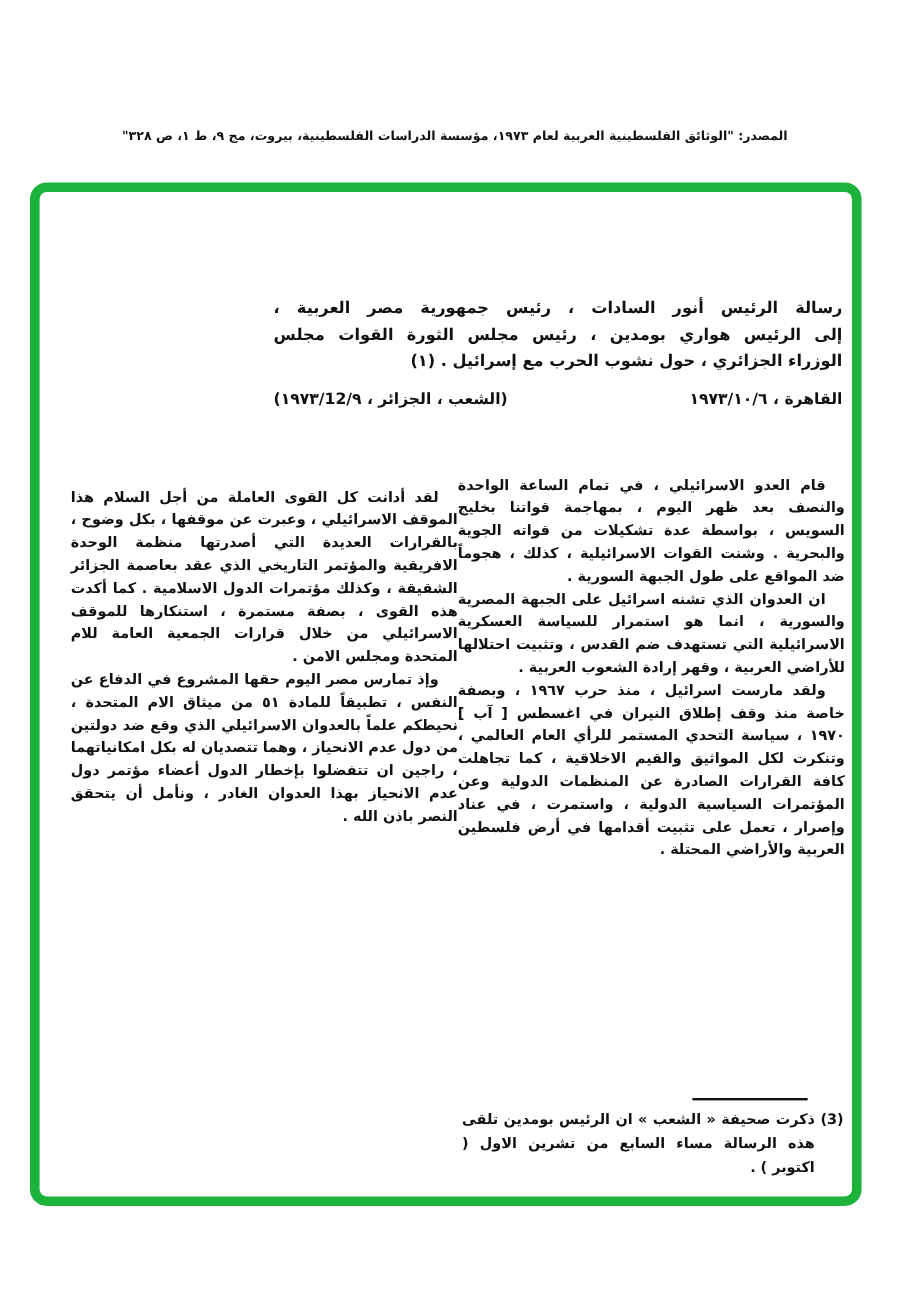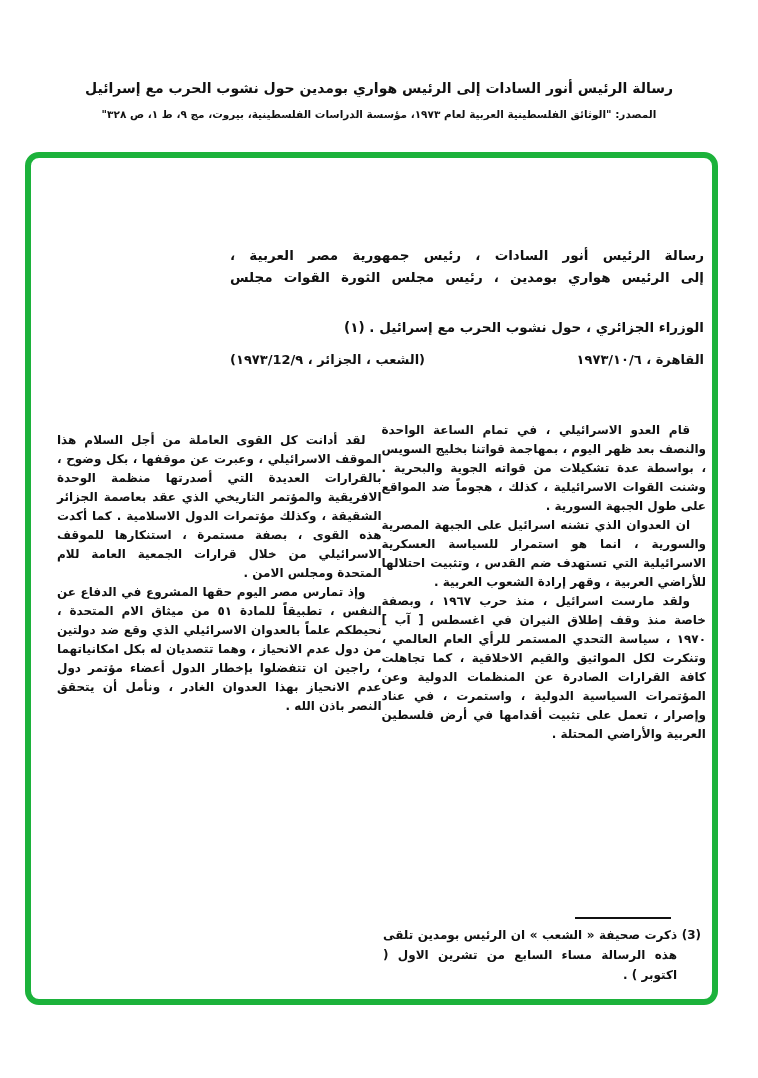--- a/index.html
+++ b/index.html
@@ -32,39 +32,38 @@
     font-size: 10.5px;
     font-weight: 700;
   }
   .letter-frame {
     position: absolute;
     left: 25px;
     top: 152px;
     width: 693px;
     height: 853px;
     box-sizing: border-box;
-    border: 6px solid #1d4ed8;
+    border: 8px solid #1d4ed8;
     border-radius: 14px;
     background: #ffffff;
   }
   .letter-heading {
     margin: 86px 8px 0 auto;
     width: 474px;
     font-size: 13.5px;
     font-weight: 700;
     line-height: 22px;
   }
   .heading-line {
     text-align: justify;
     text-align-last: justify;
   }
   .heading-line.last {
     text-align: right;
     text-align-last: auto;
-    margin-top: 28px;
   }
   .dateline {
     margin: 14px 8px 0 auto;
     width: 474px;
     display: flex;
     justify-content: space-between;
     font-size: 13px;
     font-weight: 700;
   }
   .columns {
@@ -101,21 +100,20 @@
     padding-right: 24px;
     text-indent: -24px;
     text-align: justify;
   }
 </style>
 </head>
 <body>
 
 <div class="page">
 
-  <div class="doc-title">رسالة الرئيس أنور السادات إلى الرئيس هواري بومدين حول نشوب الحرب مع إسرائيل</div>
 
   <div class="doc-source">المصدر: "الوثائق الفلسطينية العربية لعام ١٩٧٣، مؤسسة الدراسات الفلسطينية، بيروت، مج ٩، ط ١، ص ٣٢٨"</div>
 
   <div class="letter-frame" style="border-color: rgb(28, 178, 59);">
 
     <div class="letter-heading">
       <div class="heading-line">رسالة الرئيس أنور السادات ، رئيس جمهورية مصر العربية ،</div>
       <div class="heading-line">إلى الرئيس هواري بومدين ، رئيس مجلس الثورة القوات مجلس</div>
       <div class="heading-line last">الوزراء الجزائري ، حول نشوب الحرب مع إسرائيل . (١)</div>
     </div>

